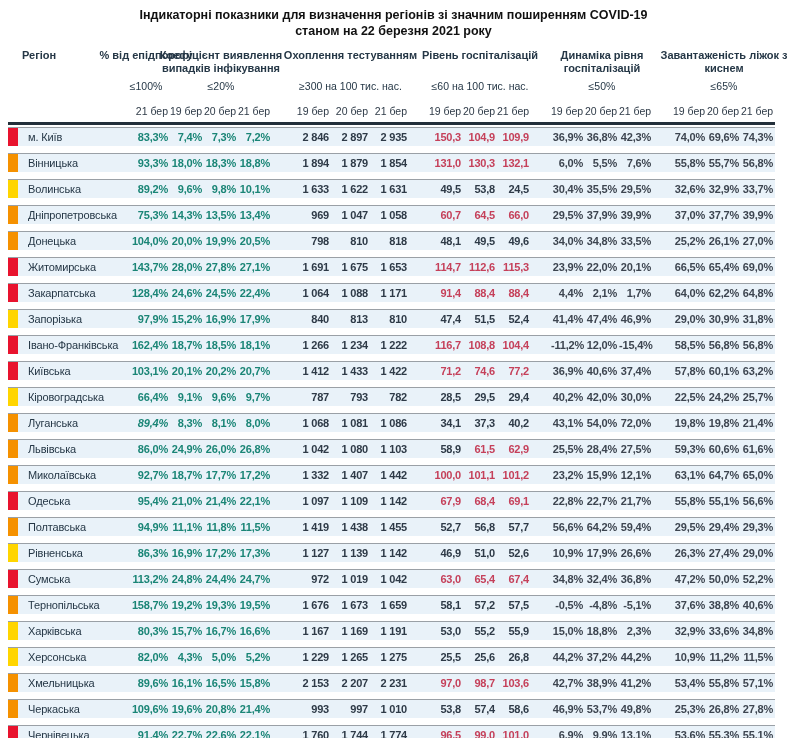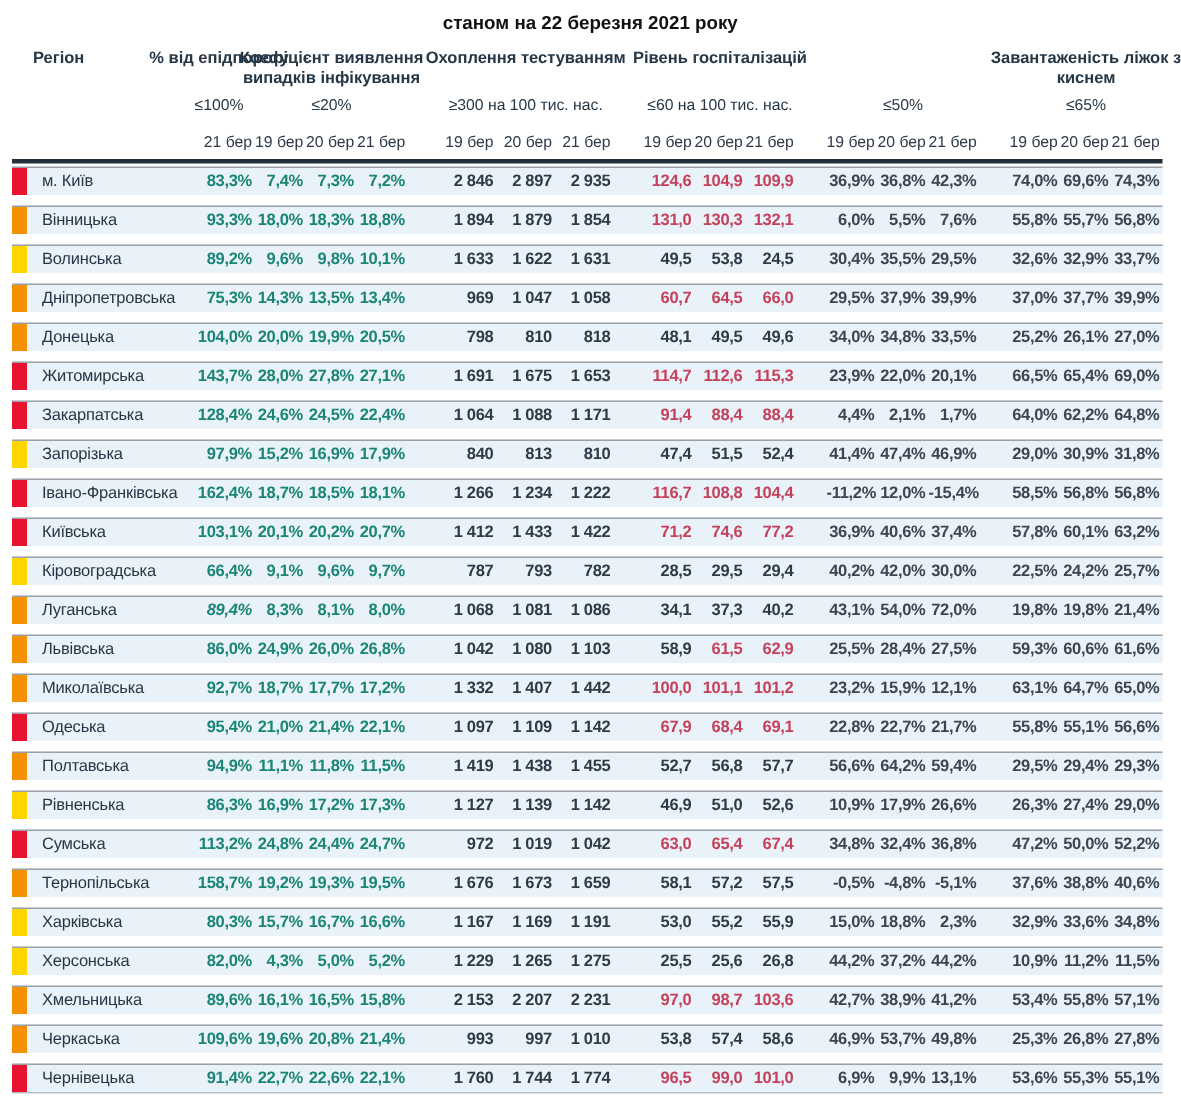--- a/index.html
+++ b/index.html
@@ -41,29 +41,31 @@
   .val{font-size:11px;font-weight:bold;text-align:right;padding-right:2px;letter-spacing:-0.2px;white-space:nowrap;}
   .c-teal{color:var(--teal);}
   .c-dark{color:var(--dark);}
   .c-alert{color:var(--alert);}
   .c-gray{color:var(--gray);}
 </style>
 </head>
 <body>
 
 <div class="title">
+  <div>Індикаторні показники для визначення регіонів зі значним поширенням COVID-19</div>
   <div>станом на 22 березня 2021 року</div>
 </div>
 
 <div id="thead">
   <div class="h-region">Регіон</div>
   <div class="ht h-t-epid">% від епідпорогу</div>
   <div class="ht h-t-coef">Коефіцієнт виявлення випадків інфікування</div>
   <div class="ht h-t-test">Охоплення тестуванням</div>
   <div class="ht h-t-hosp">Рівень госпіталізацій</div>
+  <div class="ht h-t-dyn">Динаміка рівня госпіталізацій</div>
   <div class="ht h-t-oxy">Завантаженість ліжок з киснем</div>
   <div class="hth h-th-epid">≤100%</div>
   <div class="hth h-th-coef">≤20%</div>
   <div class="hth h-th-test">≥300 на 100 тис. нас.</div>
   <div class="hth h-th-hosp">≤60 на 100 тис. нас.</div>
   <div class="hth h-th-dyn">≤50%</div>
   <div class="hth h-th-oxy">≤65%</div>
 <div class="hd" style="grid-area: 3 / 3;">21 бер</div>
     <div class="hd" style="grid-area: 3 / 4;">19 бер</div>
     <div class="hd" style="grid-area: 3 / 5;">20 бер</div>
@@ -88,21 +90,21 @@
         <span class="sq sq-red"></span>
       </div>
       <div class="region" style="grid-column: 2;">м. Київ</div>
       <div class="val c-teal" style="grid-column: 3;">83,3%</div>
       <div class="val c-teal" style="grid-column: 4;">7,4%</div>
       <div class="val c-teal" style="grid-column: 5;">7,3%</div>
       <div class="val c-teal" style="grid-column: 6;">7,2%</div>
       <div class="val c-dark" style="grid-column: 8;">2 846</div>
       <div class="val c-dark" style="grid-column: 9;">2 897</div>
       <div class="val c-dark" style="grid-column: 10;">2 935</div>
-      <div class="val c-alert" style="grid-column: 12;">124,6</div>
+      <div class="val c-alert" style="grid-column: 12;">150,3</div>
       <div class="val c-alert" style="grid-column: 13;">104,9</div>
       <div class="val c-alert" style="grid-column: 14;">109,9</div>
       <div class="val c-gray" style="grid-column: 16;">36,9%</div>
       <div class="val c-gray" style="grid-column: 17;">36,8%</div>
       <div class="val c-gray" style="grid-column: 18;">42,3%</div>
       <div class="val c-gray" style="grid-column: 20;">74,0%</div>
       <div class="val c-gray" style="grid-column: 21;">69,6%</div>
       <div class="val c-gray" style="grid-column: 22;">74,3%</div>
     </div>
     <div class="row">

